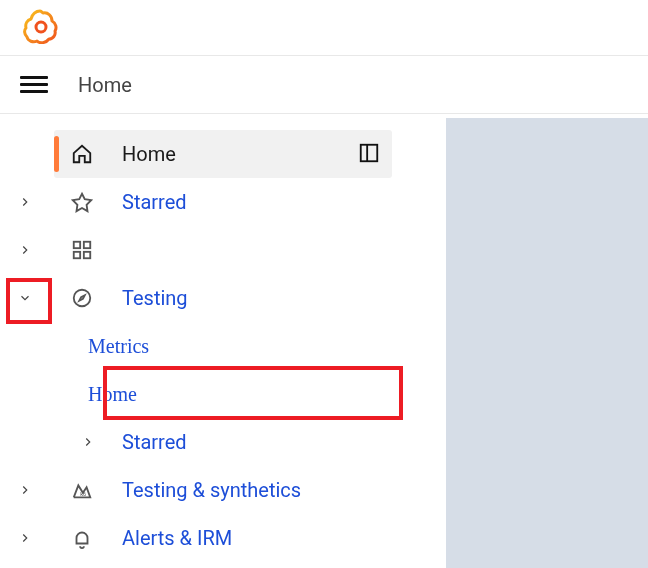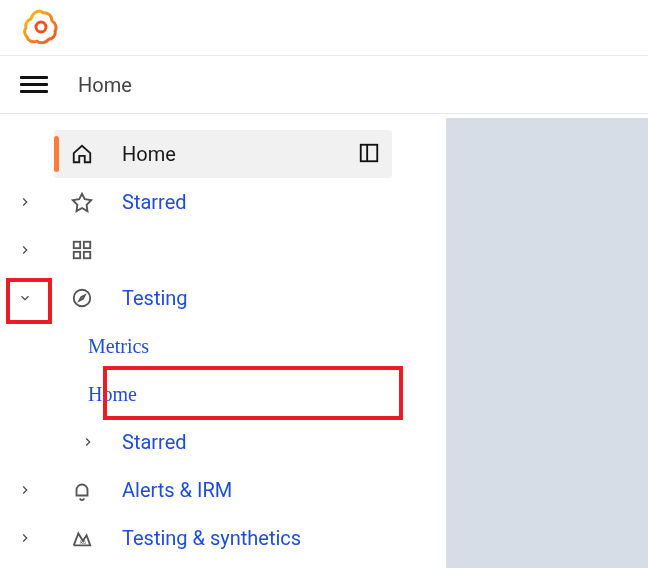--- a/index.html
+++ b/index.html
@@ -214,40 +214,40 @@
   </div>
 
   <div class="nav-row">
     <span class="nav-chevron">
       <svg viewBox="0 0 24 24" fill="none" stroke-width="2">
           <polyline points="9 6 15 12 9 18"></polyline>
         </svg>
     </span>
     <span class="nav-icon">
       <svg viewBox="0 0 24 24">
+          <polyline points="3 20 8 7 13 15 17 9 21 20 3 20"></polyline>
+          <text x="10" y="19" font-size="6" fill="#555" stroke="none">k6</text>
+        </svg>
+    </span>
+    <span class="nav-label">Testing &amp; synthetics</span>
+  </div>
+
+  <div class="nav-row">
+    <span class="nav-chevron">
+      <svg viewBox="0 0 24 24" fill="none" stroke-width="2">
+          <polyline points="9 6 15 12 9 18"></polyline>
+        </svg>
+    </span>
+    <span class="nav-icon">
+      <svg viewBox="0 0 24 24">
           <path d="M6 18 V12 a6 6 0 0 1 12 0 V18 H6 Z"></path>
           <path d="M10 21 a2 2 0 0 0 4 0"></path>
         </svg>
     </span>
     <span class="nav-label">Alerts &amp; IRM</span>
   </div>
 
-  <div class="nav-row">
-    <span class="nav-chevron">
-      <svg viewBox="0 0 24 24" fill="none" stroke-width="2">
-          <polyline points="9 6 15 12 9 18"></polyline>
-        </svg>
-    </span>
-    <span class="nav-icon">
-      <svg viewBox="0 0 24 24">
-          <polyline points="3 20 8 7 13 15 17 9 21 20 3 20"></polyline>
-          <text x="10" y="19" font-size="6" fill="#555" stroke="none">k6</text>
-        </svg>
-    </span>
-    <span class="nav-label">Testing &amp; synthetics</span>
-  </div>
-
 </div>
 
 <div class="hi-box-1"></div>
 <div class="hi-box-2"></div>
 
 <div class="right-panel"></div>
 
 </body></html>

